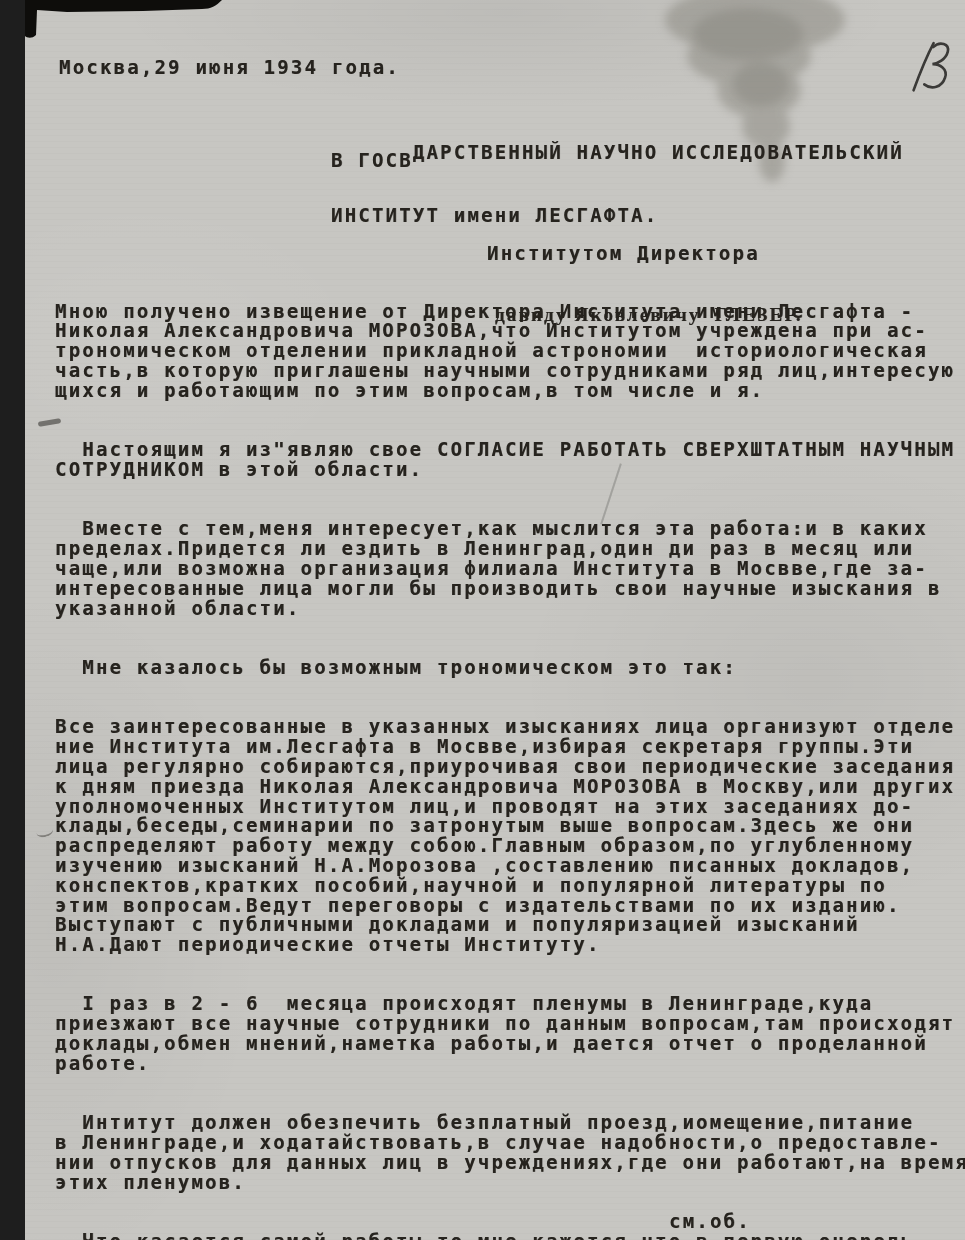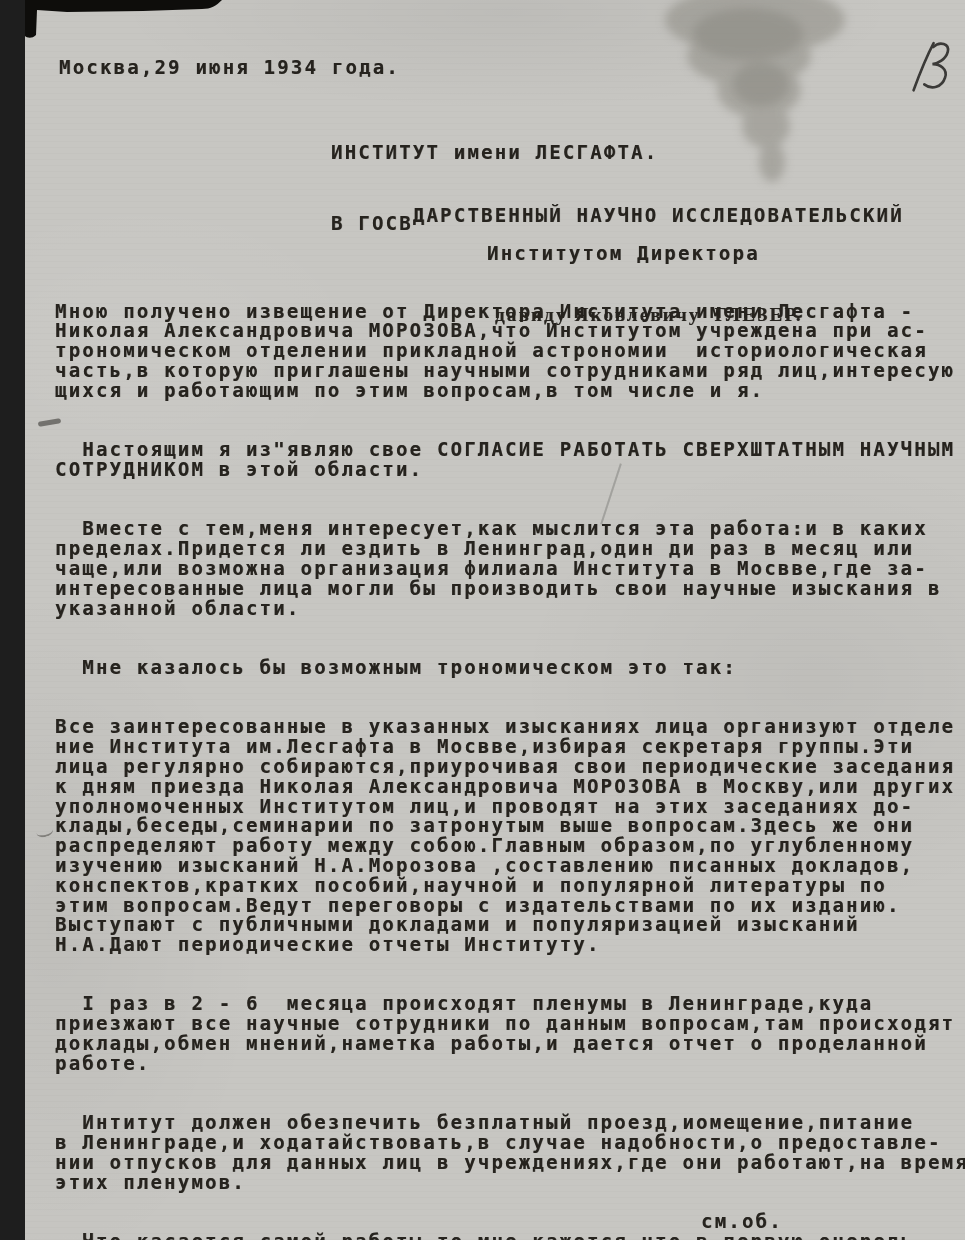--- a/index.html
+++ b/index.html
@@ -23,21 +23,21 @@
   }
   .txt{position:absolute;white-space:pre;font-size:19px;line-height:19.8px;}
   .dateline{left:34px;top:58px;}
   .org{left:306px;top:100px;line-height:21px;}
   .org-offset{display:inline-block;transform:translateY(8px);}
   .addr{left:397px;top:166px;}
   .addressee{left:462px;top:202px;line-height:20.5px;}
   .addressee .l2{padding-left:8px;font-family:Liberation Serif, serif;}
   .body-block{left:30px;top:262px;width:916px;}
   .body-block p{margin:0;white-space:pre;}
-  .footer-note{left:676px;top:1212px;}
+  .footer-note{left:644px;top:1212px;}
   .decor{position:absolute;pointer-events:none;}
   .smudge-dash{left:13px;top:420px;width:23px;height:5px;border-radius:3px;
     background:rgba(45,43,40,0.55);transform:rotate(-10deg);}
   .smudge-curl{left:11px;top:826px;width:17px;height:9px;border-radius:50%;
     border-bottom:2px solid rgba(50,48,45,0.45);transform:rotate(-12deg);}
   .pencil-line{left:585px;top:462px;width:2px;height:64px;
     background:rgba(70,68,64,0.28);transform:rotate(18deg);}
 </style>
 </head>
 <body>
@@ -74,22 +74,22 @@
     </g>
   </svg>
 
   <div class="decor smudge-dash"></div>
   <div class="decor smudge-curl"></div>
   <div class="decor pencil-line"></div>
 
   <div class="txt dateline">Москва,29 июня 1934 года.</div>
 
   <div class="txt org">
+    <div><span class="org-offset">В ГОСВ</span><span>ДАРСТВЕННЫЙ НАУЧНО ИССЛЕДОВАТЕЛЬСКИЙ</span></div>
     <div>ИНСТИТУТ имени ЛЕСГАФТА.</div>
-    <div><span class="org-offset">В ГОСВ</span><span>ДАРСТВЕННЫЙ НАУЧНО ИССЛЕДОВАТЕЛЬСКИЙ</span></div>
   </div>
 
 
   <div class="txt addressee">
     <div>Институтом Директора</div>
     <div class="l2">давиду Яковлевичу  ГЛЕЗЕР.</div>
   </div>
 
   <div class="txt body-block">
     <p>Мною получено извещение от Директора Института имени Лесгафта -

